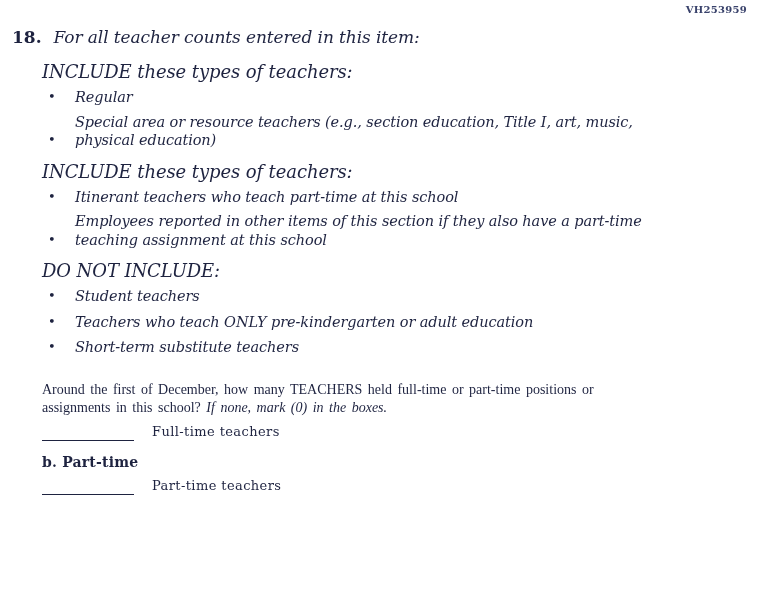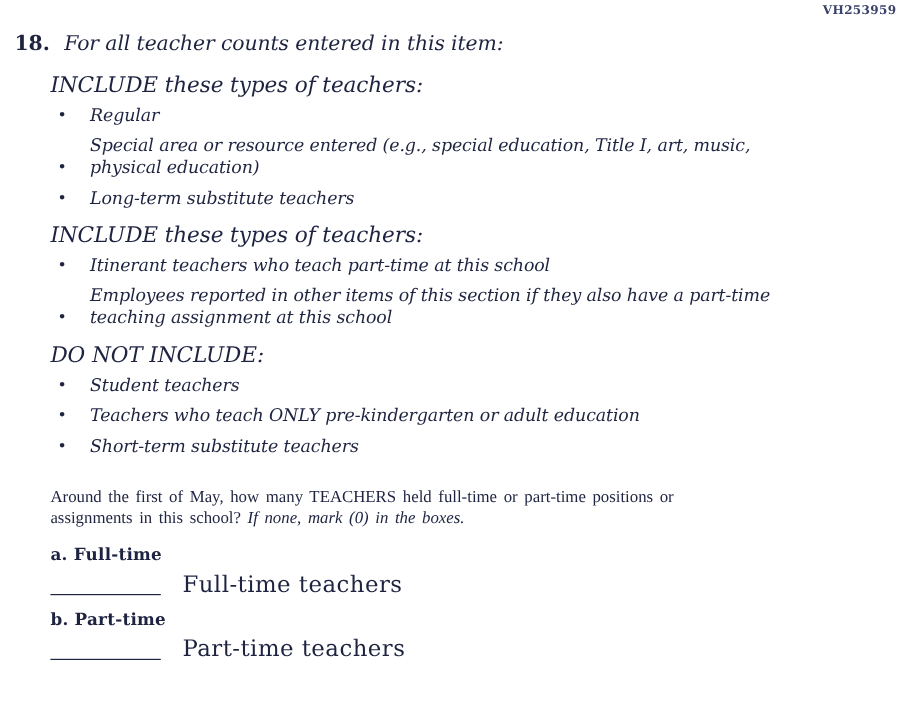--- a/index.html
+++ b/index.html
@@ -83,21 +83,21 @@
     align-items: flex-end;
   }
   .blank-line {
     display: inline-block;
     width: 92px;
     height: 13px;
     border-bottom: 1.6px solid #1e2340;
   }
   .line-label {
     margin-left: 18px;
-    font-size: 19px;
+    font-size: 13px;
     line-height: 18px;
     letter-spacing: 0.4px;
   }
 </style>
 </head>
 <body>
 
 <div class="page">
 
   <div class="form-code">VH253959</div>
@@ -109,26 +109,22 @@
   <div class="body-content">
 
     <p class="sec-header">INCLUDE these types of teachers:</p>
     <ul class="bullets">
       <li>
         <span class="dot"></span>
         <span class="btxt">Regular</span>
       </li>
       <li>
         <span class="dot"></span>
-        <span class="btxt">Special area or resource entered (e.g., special education, Title I, art, music,
+        <span class="btxt">Special area or resource teachers (e.g., section education, Title I, art, music,
 physical education)</span>
-      </li>
-      <li>
-        <span class="dot"></span>
-        <span class="btxt">Long-term substitute teachers</span>
       </li>
     </ul>
 
     <p class="sec-header">INCLUDE these types of teachers:</p>
     <ul class="bullets">
       <li>
         <span class="dot"></span>
         <span class="btxt">Itinerant teachers who teach part-time at this school</span>
       </li>
       <li>
@@ -147,24 +143,23 @@
       <li>
         <span class="dot"></span>
         <span class="btxt">Teachers who teach ONLY pre-kindergarten or adult education</span>
       </li>
       <li>
         <span class="dot"></span>
         <span class="btxt">Short-term substitute teachers</span>
       </li>
     </ul>
 
-    <p class="prompt"><span>Around the first of May, how many TEACHERS held full-time or part-time positions or
+    <p class="prompt"><span>Around the first of December, how many TEACHERS held full-time or part-time positions or
 assignments in this school? </span><span class="it">If none, mark (0) in the boxes.</span></p>
 
-    <div class="ans-label">a. Full-time</div>
     <div class="ans-row">
       <span class="blank-line"></span>
       <span class="line-label">Full-time teachers</span>
     </div>
 
     <div class="ans-label">b. Part-time</div>
     <div class="ans-row">
       <span class="blank-line"></span>
       <span class="line-label">Part-time teachers</span>
     </div>

